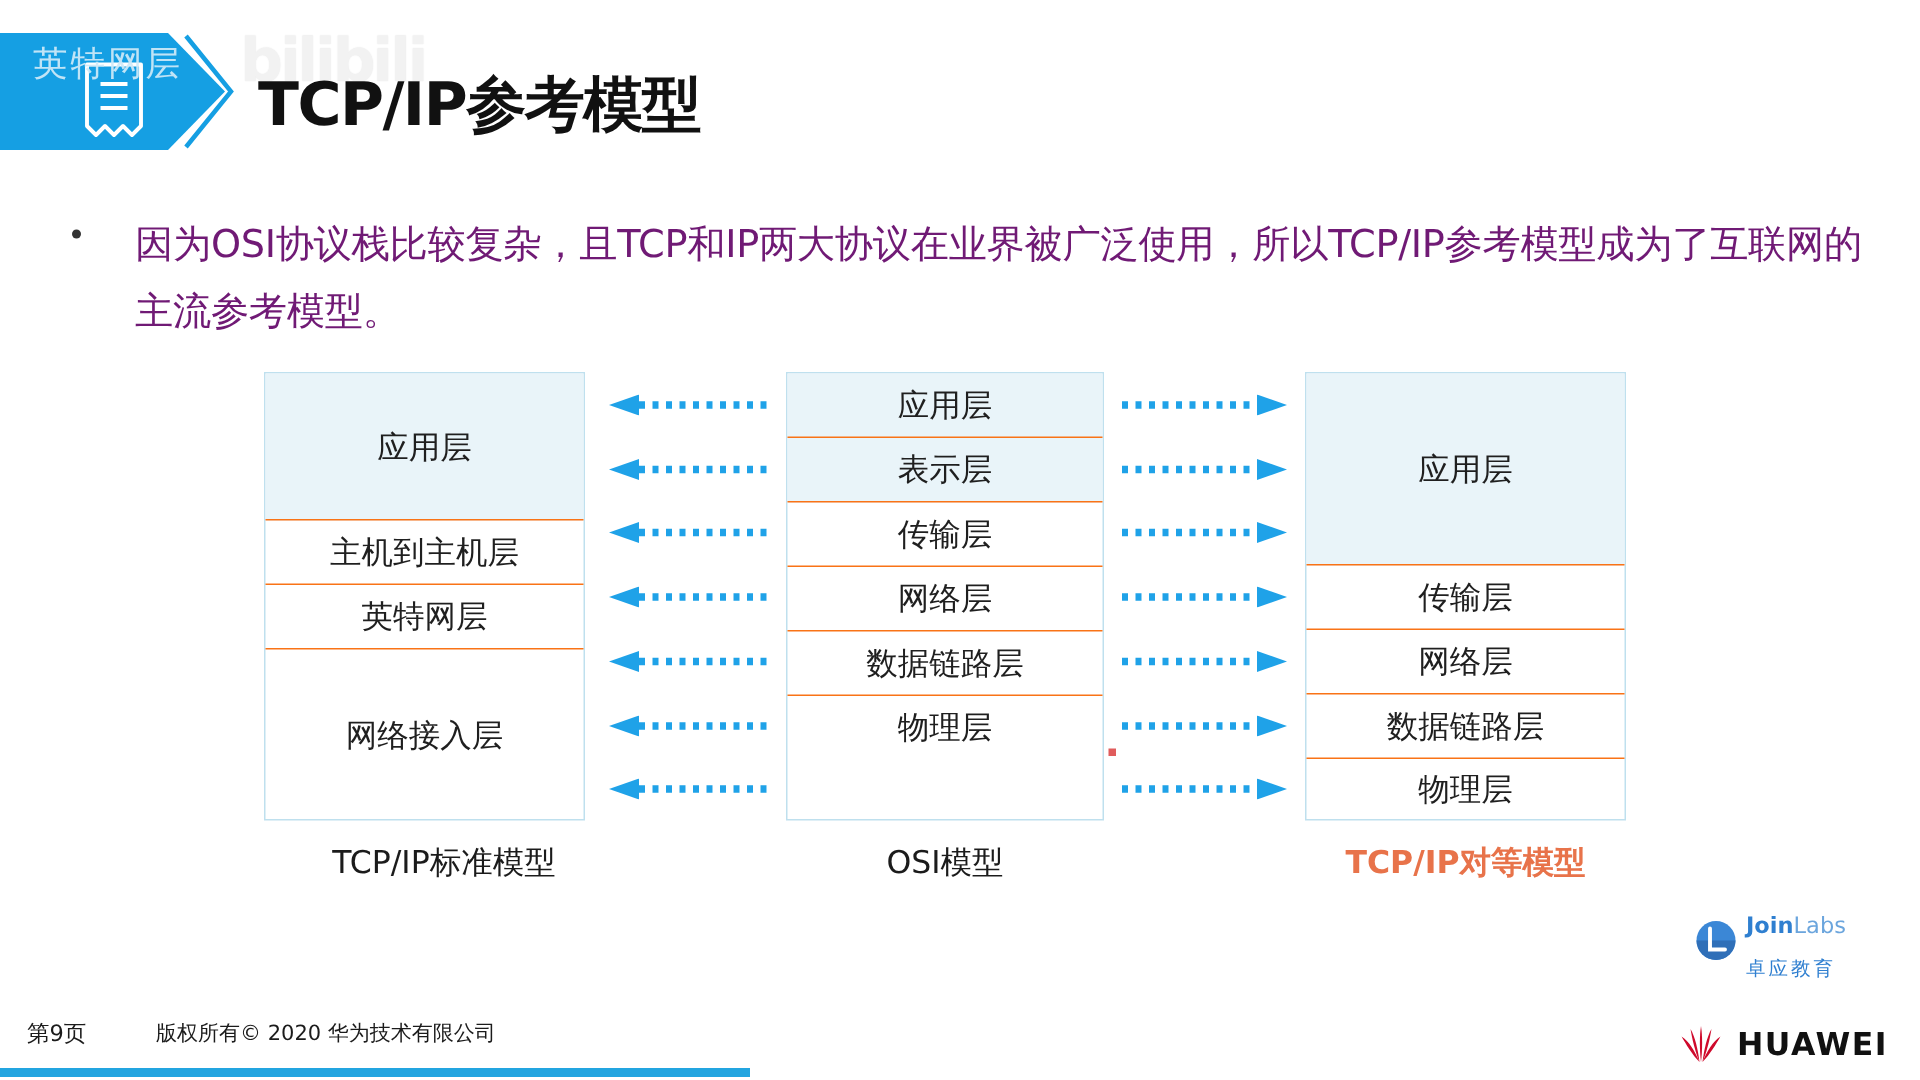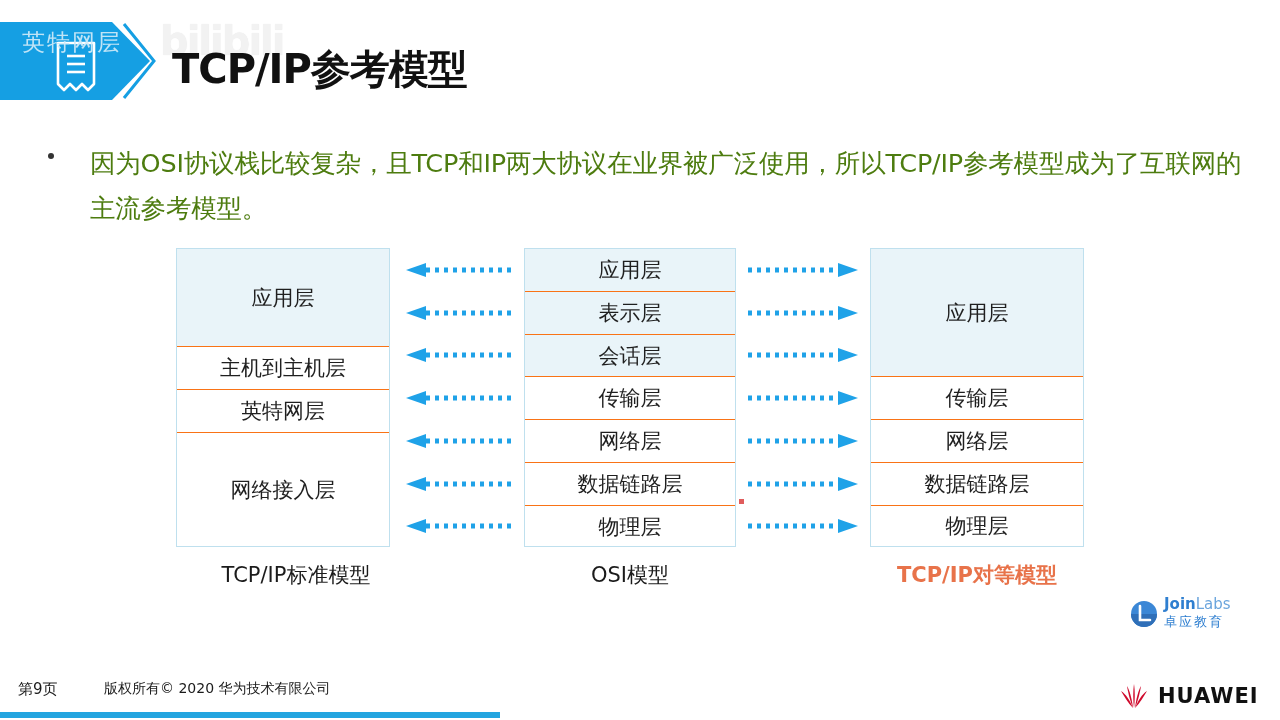--- a/index.html
+++ b/index.html
@@ -52,21 +52,21 @@
   
   .bullet-row{
     position:absolute;left:44px;top:141px;width:1200px;
   }
   .bullet-dot{
     position:absolute;left:4px;top:12px;width:6px;height:6px;
     border-radius:50%;background:#333;
   }
   .bullet-text{
     margin-left:46px;
-    font-size:25.5px;line-height:45px;color:#4d7c0f;
+    font-size:25.5px;line-height:45px;color:#701a75;
     font-family:"DejaVu Sans",sans-serif;
     letter-spacing:-0.2px;
   }
 
   
   .diagram{position:absolute;left:0;top:236px;width:1280px;height:350px;}
 
   .col{position:absolute;border:1px solid #bfe0ee;box-sizing:border-box;background:#fff;}
   .col-left{left:176px;top:12px;width:214px;height:299px;}
   .col-mid{left:524px;top:12px;width:212px;height:299px;}
@@ -108,26 +108,26 @@
   .copyright{
     position:absolute;left:104px;top:0px;font-size:14px;color:#1b1b1b;
     font-family:"DejaVu Sans",sans-serif;white-space:nowrap;
   }
   .progressbar{
     position:absolute;left:0;top:712px;width:1280px;height:6px;background:transparent;
   }
   .progressbar i{display:block;height:6px;width:500px;background:#23a5e0;}
 
   
-  .joinlabs{position:absolute;left:1130px;top:597px;width:120px;height:36px;}
+  .joinlabs{position:absolute;left:1130px;top:610px;width:120px;height:36px;}
   .jl-mark{position:absolute;left:0;top:3px;width:28px;height:28px;}
   .jl-text{position:absolute;left:34px;top:0px;line-height:1;}
   .jl-t1{font-size:15px;font-weight:700;color:#2f7fd0;font-family:"DejaVu Sans",sans-serif;}
   .jl-t1 span.lite{font-weight:400;color:#6ba5dd;}
-  .jl-t2{font-size:13px;color:#2f7fd0;letter-spacing:2px;margin-top:3px;font-family:"DejaVu Sans",sans-serif;}
+  .jl-t2{font-size:13px;color:#2f7fd0;letter-spacing:2px;margin-top:15px;font-family:"DejaVu Sans",sans-serif;}
 
   .huawei{position:absolute;left:1118px;top:682px;width:142px;height:30px;}
   .hw-mark{position:absolute;left:0;top:1px;width:32px;height:26px;}
   .hw-text{
     position:absolute;left:40px;top:2px;
     font-size:21px;font-weight:700;letter-spacing:1px;color:#111;
     font-family:"DejaVu Sans",sans-serif;
   }
 </style>
 </head>
@@ -168,21 +168,20 @@
 
   <div class="col col-left" id="col0">
       <div class="layer fill" style="height: 98px;">应用层</div>
       <div class="layer" style="height: 43px;">主机到主机层</div>
       <div class="layer" style="height: 43px;">英特网层</div>
       <div class="layer" style="height: 113px; text-align: right;">网络接入层</div>
     </div>
   <div class="col col-mid" id="col1">
       <div class="layer fill" style="height: 43px;">应用层</div>
       <div class="layer fill" style="height: 43px;">表示层</div>
-      <div class="layer fill" style="height: 42px;">会话层</div>
       <div class="layer" style="height: 43px;">传输层</div>
       <div class="layer" style="height: 43px;">网络层</div>
       <div class="layer" style="height: 43px;">数据链路层</div>
       <div class="layer" style="height: 41px;">物理层</div>
     </div>
   <div class="col col-right" id="col2">
       <div class="layer fill" style="height: 128px;">应用层</div>
       <div class="layer" style="height: 43px;">传输层</div>
       <div class="layer" style="height: 43px;">网络层</div>
       <div class="layer" style="height: 43px;">数据链路层</div>

